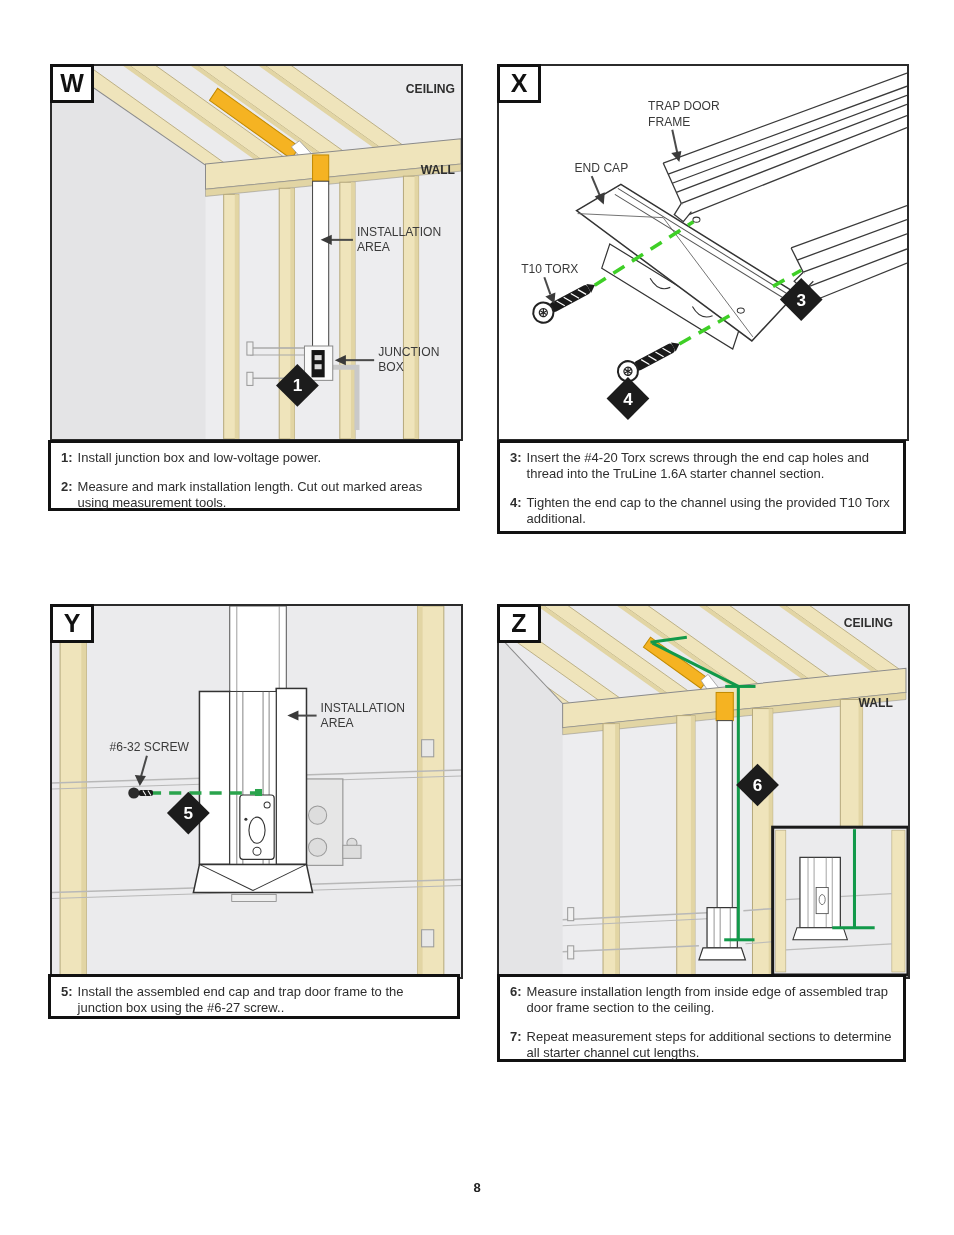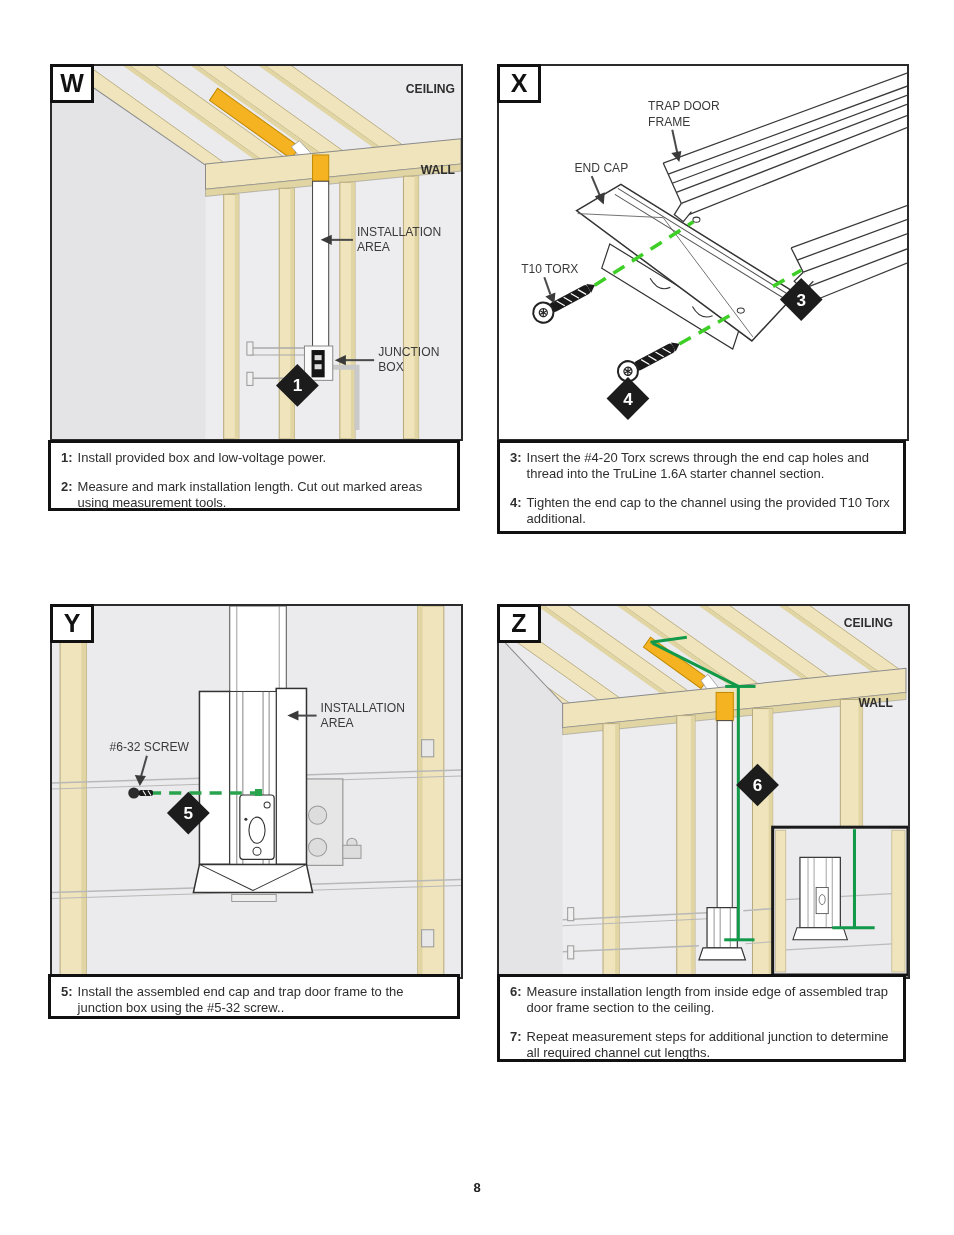--- a/index.html
+++ b/index.html
@@ -404,21 +404,21 @@
       </g>
     </svg>
     <div class="tab">
         <span>Z</span>
       </div>
   </div>
 
   <div class="instrbox" style="left:48px;top:440px;width:412px;height:71px;">
     <div class="ii">
       <b class="in">1:</b>
-      <span>Install provided box and low-voltage power.</span>
+      <span>Install junction box and low-voltage power.</span>
     </div>
     <div class="ii">
       <b class="in">2:</b>
       <span>Measure and mark installation length. Cut out marked areas using measurement tools.</span>
     </div>
   </div>
 
   <div class="instrbox" style="left:497px;top:440px;width:409px;height:94px;">
     <div class="ii">
       <b class="in">3:</b>
@@ -426,30 +426,30 @@
     </div>
     <div class="ii">
       <b class="in">4:</b>
       <span>Tighten the end cap to the channel using the provided T10 Torx additional.</span>
     </div>
   </div>
 
   <div class="instrbox" style="left:48px;top:974px;width:412px;height:45px;">
     <div class="ii">
       <b class="in">5:</b>
-      <span>Install the assembled end cap and trap door frame to the junction box using the #5-32 screw..</span>
+      <span>Install the assembled end cap and trap door frame to the junction box using the #6-27 screw..</span>
     </div>
   </div>
 
   <div class="instrbox" style="left:497px;top:974px;width:409px;height:88px;">
     <div class="ii">
       <b class="in">6:</b>
       <span>Measure installation length from inside edge of assembled trap door frame section to the ceiling.</span>
     </div>
     <div class="ii">
       <b class="in">7:</b>
-      <span>Repeat measurement steps for additional junction to determine all required channel cut lengths.</span>
+      <span>Repeat measurement steps for additional sections to determine all starter channel cut lengths.</span>
     </div>
   </div>
 
   <div class="pageno">8</div>
 
 </div>
 
 </body></html>

